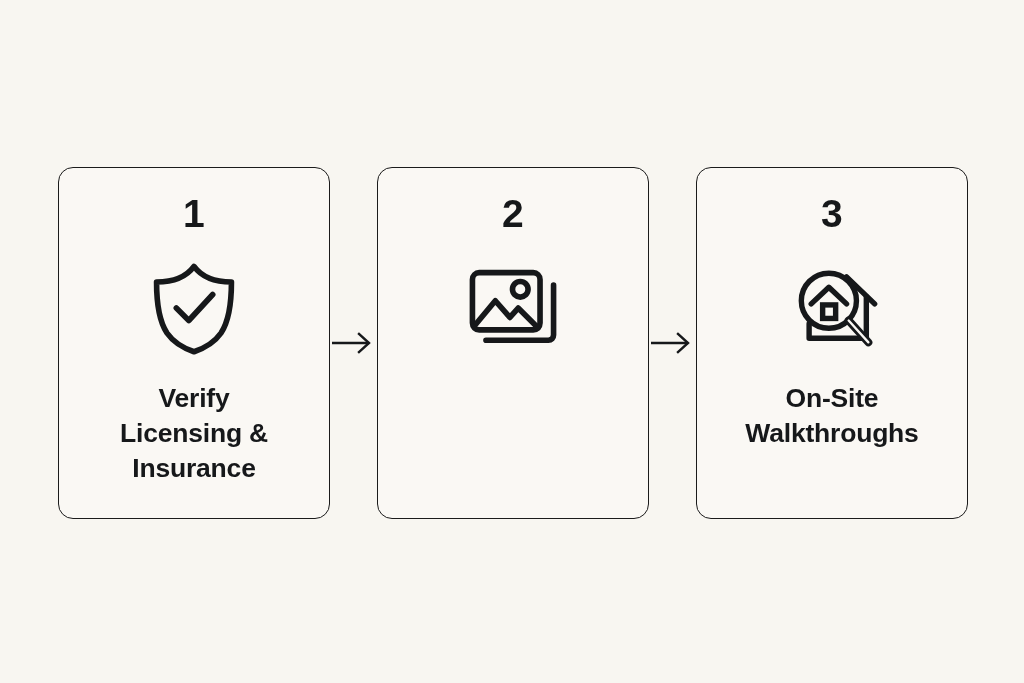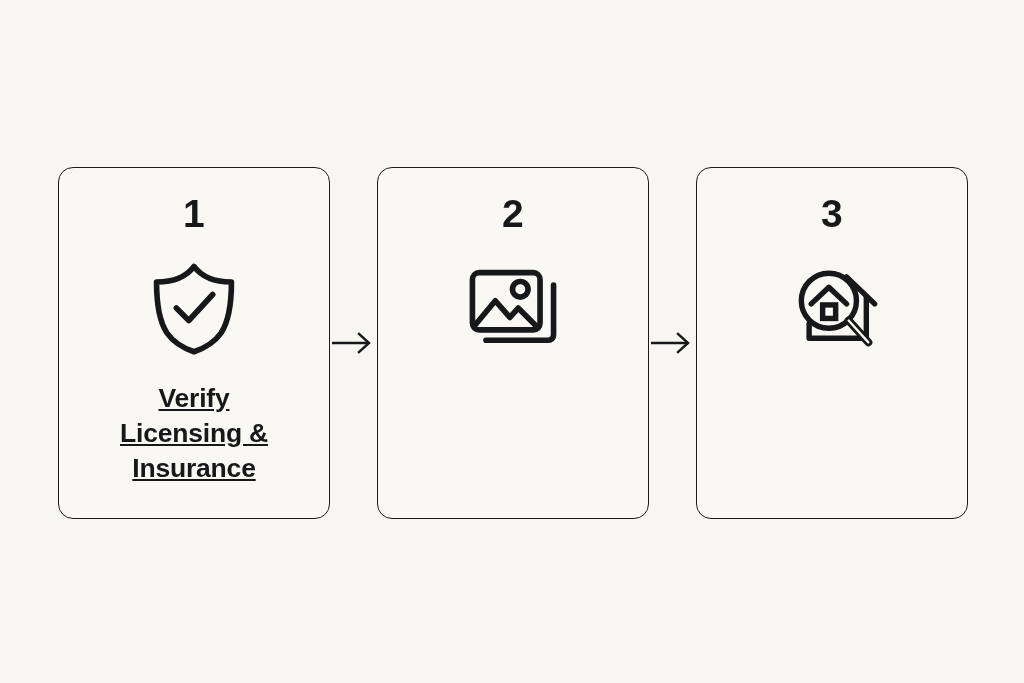--- a/index.html
+++ b/index.html
@@ -73,21 +73,20 @@
   .step-label {
     margin-top: 22px;
     width: 240px;
     text-align: center;
     font-size: 26.5px;
     font-weight: bold;
     line-height: 35px;
     color: #16181a;
     letter-spacing: -0.2px;
     white-space: pre-line;
-    text-decoration: underline;
   }
 
   .connector {
     width: 46px;
     height: 352px;
     display: flex;
     align-items: center;
     justify-content: center;
     flex: 0 0 46px;
   }
@@ -155,16 +154,18 @@
           <circle cx="47" cy="44" r="26.5" fill="#faf8f4"></circle>
           <circle cx="47" cy="44" r="26.5" stroke="#16181a" stroke-width="5.2" fill="none"></circle>
 
           <path d="M30 47 L47 31 L64 47" stroke="#16181a" stroke-width="5.2" stroke-linecap="round" stroke-linejoin="round" fill="none"></path>
           <rect x="41" y="48" width="12.5" height="13" stroke="#16181a" stroke-width="5.2" fill="none"></rect>
 
           <path d="M66 63 L85 84" stroke="#16181a" stroke-width="7.6" stroke-linecap="round" fill="none"></path>
           <path d="M66 63 L85 84" stroke="#faf8f4" stroke-width="2.2" stroke-linecap="round" fill="none"></path>
         </svg>
       </div>
+      <div class="step-label">On-Site
+Walkthroughs</div>
     </div>
 
   </div>
 </div>
 
 </body></html>

